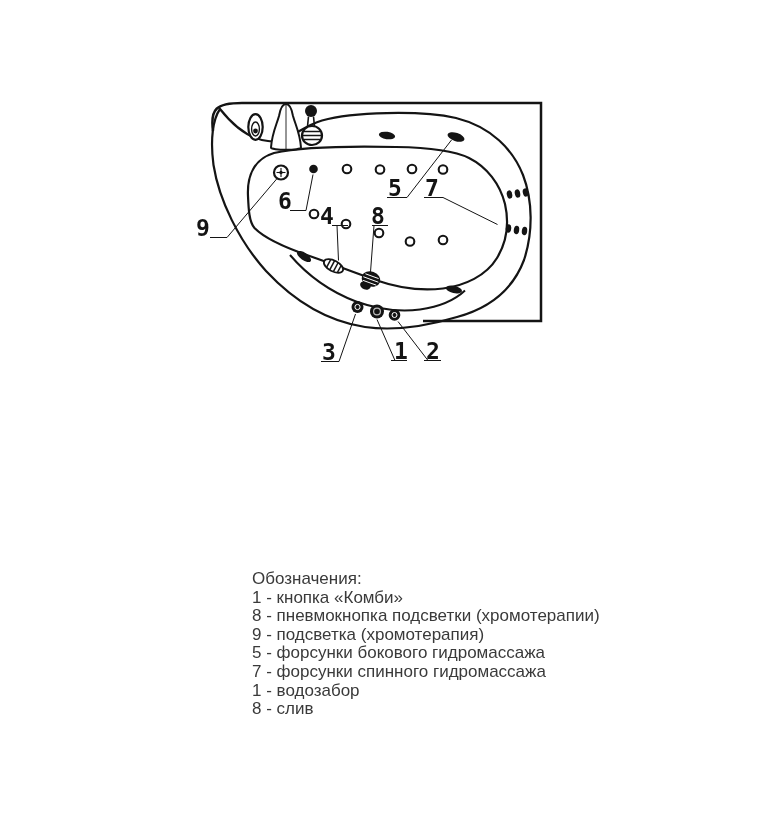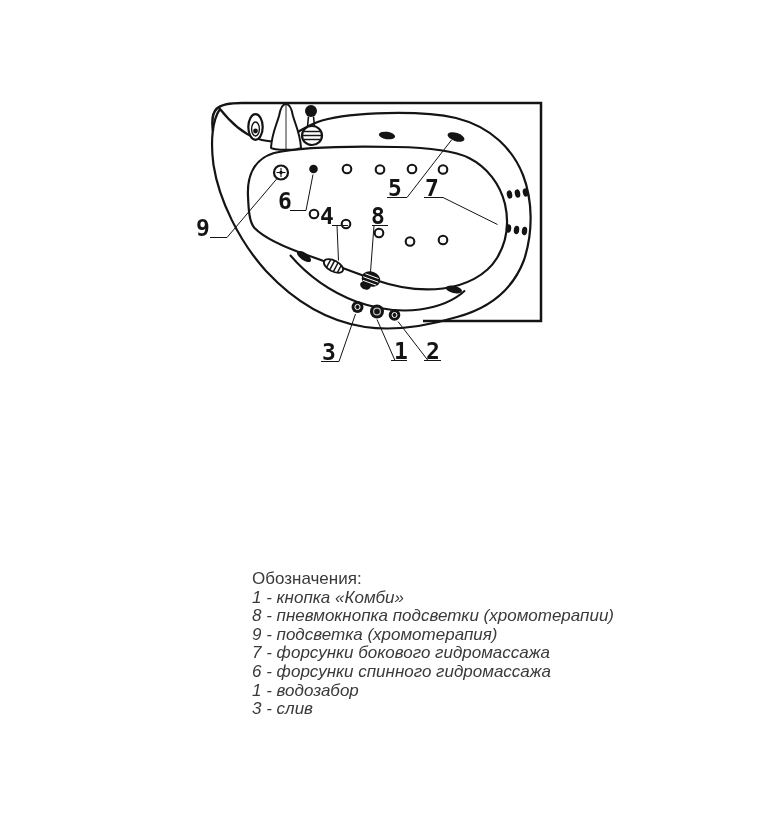--- a/index.html
+++ b/index.html
@@ -11,21 +11,21 @@
   svg .thick{stroke-width:2.5;}
   svg .med{stroke-width:2.2;}
   svg .thin{stroke-width:1;}
   svg .blk{fill:#141414;stroke:none;}
   svg .wht{fill:#ffffff;}
   svg text.callout{font-family:"DejaVu Sans Mono",monospace;font-weight:bold;
        font-size:23px;fill:#141414;}
   .legend{position:absolute;left:252px;top:570px;color:#3a3a3a;
        font-size:17px;line-height:18.6px;}
   .legend .title{white-space:pre;}
-  .legend .item{white-space:pre;font-style:italic;}
+  .legend .item{white-space:pre;}
 </style>
 </head>
 <body>
 
 <div class="stage">
 
 <svg width="777" height="480" viewBox="0 0 777 480">
 
   <path class="ln thick" d="M 213,131 C 210,109 216,103 242,103 L 541,103 L 541,321 L 423,321"></path>
 
@@ -191,19 +191,19 @@
     <line class="ln thin" x1="424" y1="360.5" x2="441" y2="360.5"></line>
     <line class="ln thin" x1="428" y1="360.5" x2="398" y2="321.5"></line>
   </g>
 </svg>
 
 <div class="legend">
   <div class="title">Обозначения:</div>
   <div class="item">1 - кнопка «Комби»</div>
   <div class="item">8 - пневмокнопка подсветки (хромотерапии)</div>
   <div class="item">9 - подсветка (хромотерапия)</div>
-  <div class="item">7 - форсунки бокового гидромассажа</div>
-  <div class="item">6 - форсунки спинного гидромассажа</div>
+  <div class="item">5 - форсунки бокового гидромассажа</div>
+  <div class="item">7 - форсунки спинного гидромассажа</div>
   <div class="item">1 - водозабор</div>
-  <div class="item">3 - слив</div>
+  <div class="item">8 - слив</div>
 </div>
 
 </div>
 
 </body></html>

